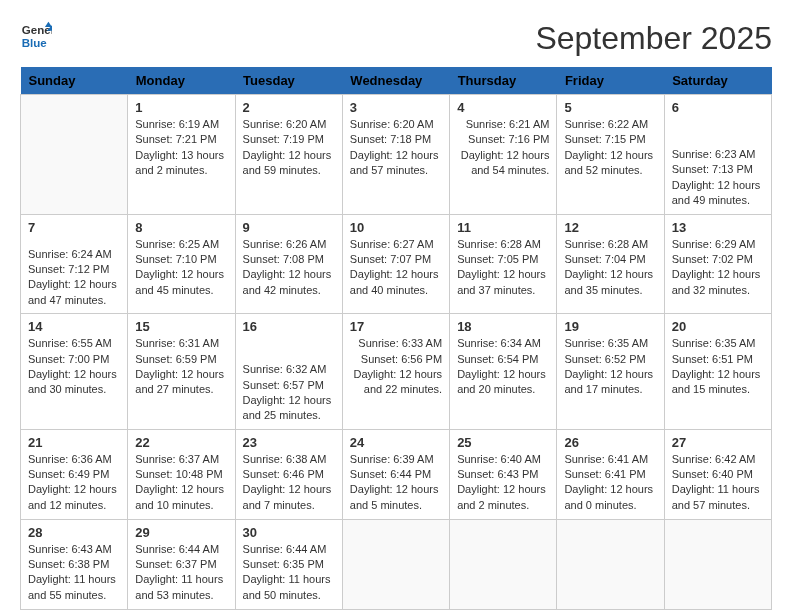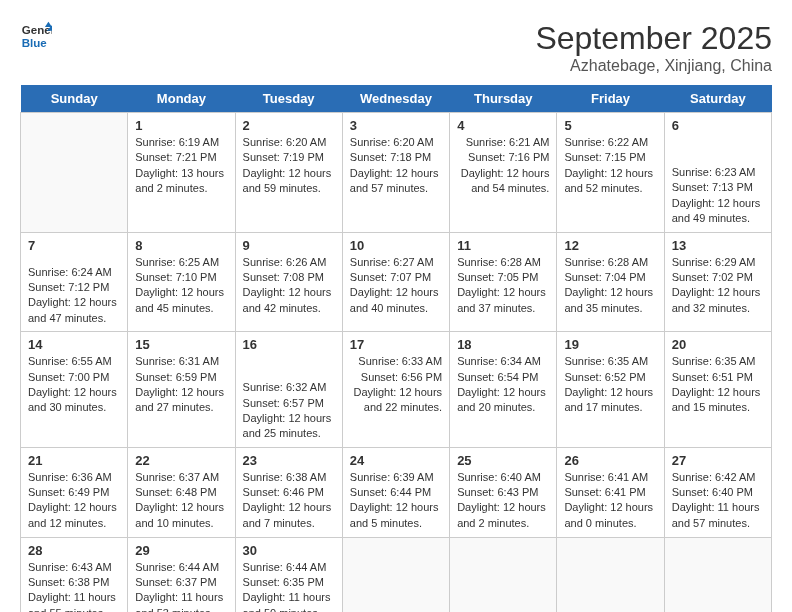--- a/index.html
+++ b/index.html
@@ -19,40 +19,39 @@
     .logo {
       display: flex;
       align-items: center;
       gap: 4px;
     }
     .logo-icon {
       width: 32px;
       height: 32px;
     }
     .title-block {
-      text-align: right;
     }
     .month-title {
       font-size: 32px;
       font-weight: normal;
       color: #333;
     }
     .subtitle {
       font-size: 16px;
       color: #555;
     }
     table {
       width: 100%;
       border-collapse: collapse;
       table-layout: fixed;
     }
     thead tr th {
       background-color: #2a6db5;
-      color: #ffffff;
-      text-align: center;
+      color: #000000;
+      text-align: left;
       padding: 6px 8px;
       font-size: 13px;
       font-weight: bold;
     }
     tbody tr td {
       border: 1px solid #ccc;
       vertical-align: top;
       padding: 5px 7px;
       height: 90px;
       font-size: 11px;
@@ -83,21 +82,20 @@
   <div class="logo">
     <svg class="logo-icon" viewBox="0 0 36 36">
       <text x="2" y="16" font-size="13" font-weight="bold" fill="#333">General</text>
       <text x="2" y="30" font-size="13" font-weight="bold" fill="#1a6cb5">Blue</text>
       <polygon points="28,8 36,8 32,2" fill="#1a6cb5"></polygon>
       <polygon points="30,12 36,12 36,6" fill="#1a6cb5"></polygon>
     </svg>
   </div>
   <div class="title-block">
     <div class="month-title">September 2025</div>
-    <div class="subtitle">Azhatebage, Xinjiang, China</div>
   </div>
 </div>
 
 <table>
   <thead>
     <tr id="header-row">
         <th>Sunday</th>
         <th>Monday</th>
         <th>Tuesday</th>
         <th>Wednesday</th>
@@ -258,21 +256,21 @@
         <td>
           <span class="day-number">21</span>
           <div class="day-info" style="white-space: pre-line;">Sunrise: 6:36 AM
 Sunset: 6:49 PM
 Daylight: 12 hours
 and 12 minutes.</div>
         </td>
         <td>
           <span class="day-number">22</span>
           <div class="day-info" style="white-space: pre-line;">Sunrise: 6:37 AM
-Sunset: 6:48 PM
+Sunset: 10:48 PM
 Daylight: 12 hours
 and 10 minutes.</div>
         </td>
         <td>
           <span class="day-number">23</span>
           <div class="day-info" style="white-space: pre-line;">Sunrise: 6:38 AM
 Sunset: 6:46 PM
 Daylight: 12 hours
 and 7 minutes.</div>
         </td>

